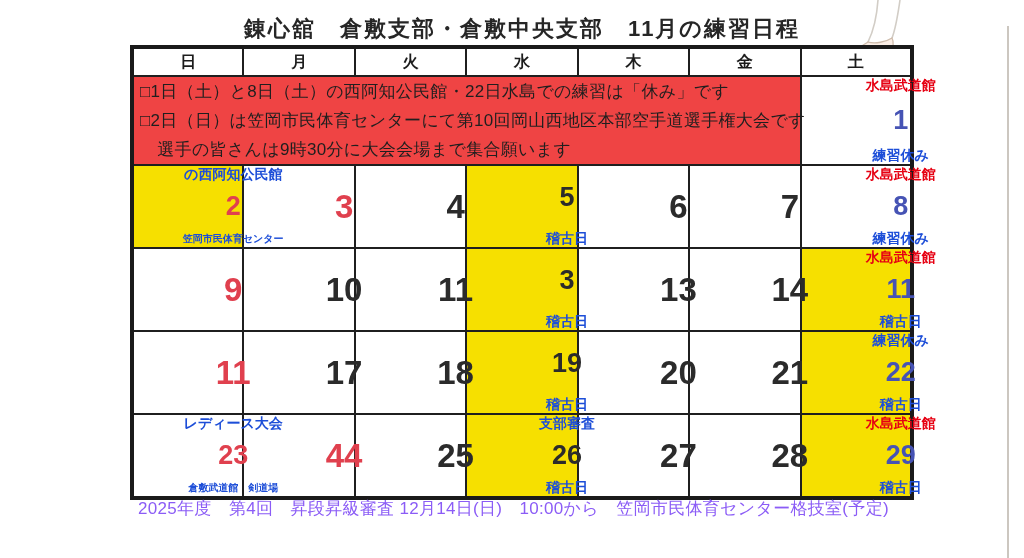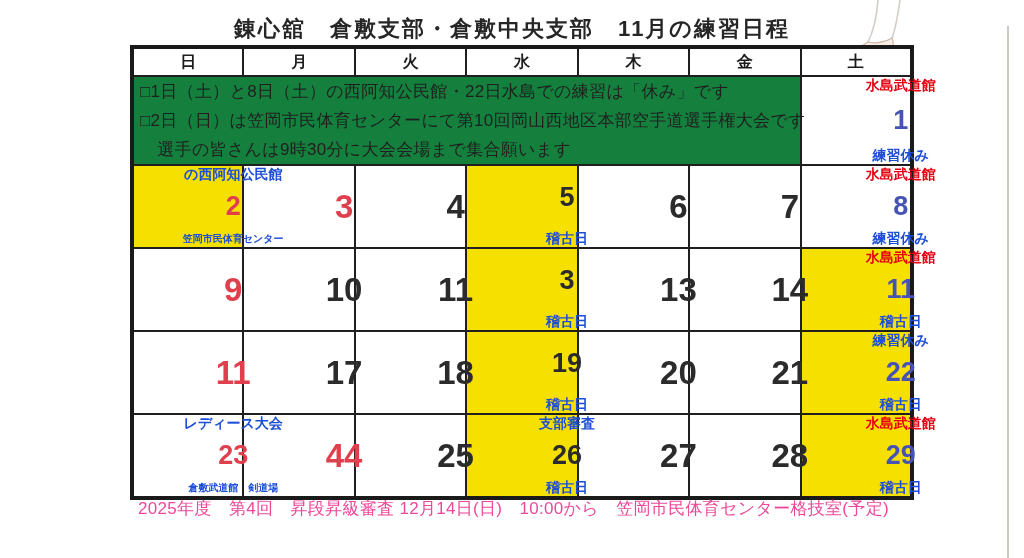--- a/index.html
+++ b/index.html
@@ -2,35 +2,35 @@
 <html><head>
 <meta charset="utf-8">
 <style>
   html,body{margin:0;padding:0;}
   body{
     width:1024px;height:558px;position:relative;overflow:hidden;
     background:#ffffff;color:#1c1c1c;
     font-family:"Liberation Sans","DejaVu Sans",sans-serif;
   }
   .page-title{
-    position:absolute;left:120px;top:14px;width:784px;
+    position:absolute;left:130px;top:14px;width:784px;
     text-align:center;font-size:22px;font-weight:bold;letter-spacing:2px;
     color:#262626;
   }
   table.cal{
     position:absolute;left:130px;top:45px;width:784px;height:442px;
     border-collapse:collapse;table-layout:fixed;
     border:4px solid #1a1a1a;
   }
   .cal th,.cal td{border:2px solid #1f1f1f;padding:0;}
   .cal th{
     height:26px;font-size:16px;font-weight:600;text-align:center;
     color:#1c1c1c;background:#fff;
   }
-  td.notes{vertical-align:middle;background:#15803d;}
+  td.notes{vertical-align:middle;background:#ef4444;}
   .note-line{
     font-size:17px;line-height:29px;white-space:nowrap;
     padding-left:6px;color:#1f1f1f;font-weight:500;letter-spacing:0.3px;
   }
   td.cell{height:81px;background:#fff;vertical-align:middle;}
   td.cell.tall{height:87px;}
   td.bg-yellow{background:var(--yellow,#f6e000);}
   .cell-inner{
     display:flex;flex-direction:column;justify-content:center;
     align-items:center;height:100%;width:100%;padding-left:45px;
@@ -42,21 +42,21 @@
   .cell-label.sz-small{font-size:10px;letter-spacing:0;}
   .cell-label.t-red{color:var(--venue-red,#e60012);}
   .cell-day{
     font-size:33px;font-weight:600;line-height:1.15;color:#2b2b2b;
     flex:0 0 auto;
   }
   .has-extras .cell-day{font-size:27px;flex:1 1 auto;display:flex;align-items:center;}
   .cell-day.c-red{color:var(--red-date,#e0404e);}
   .cell-day.c-blue{color:var(--blue-date,#4653b4);}
   .footer-note{
-    position:absolute;left:138px;top:497px;font-size:17px;color:#ec4899;
+    position:absolute;left:138px;top:497px;font-size:17px;color:#8b5cf6;
     white-space:nowrap;letter-spacing:0.3px;
   }
   .sketch{position:absolute;left:848px;top:0;}
   .scan-edge{
     position:absolute;left:1007px;top:26px;width:2px;height:532px;
     background:#c3bdb5;opacity:.85;
   }
 </style>
 </head>
 <body style="--yellow: #f6e000; --red-date: #e0404e; --blue-date: #4653b4; --venue-red: #e60012;">

